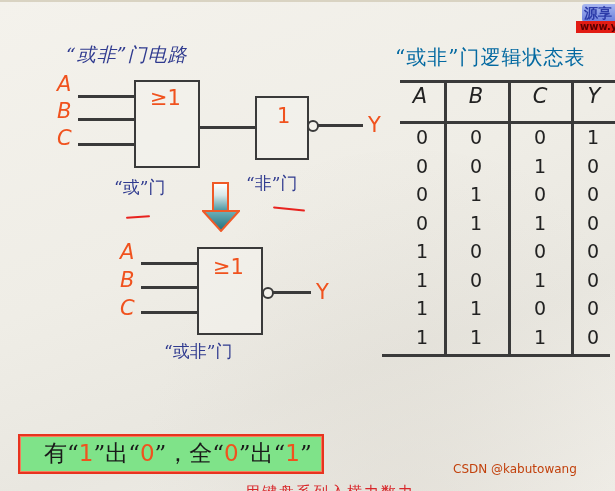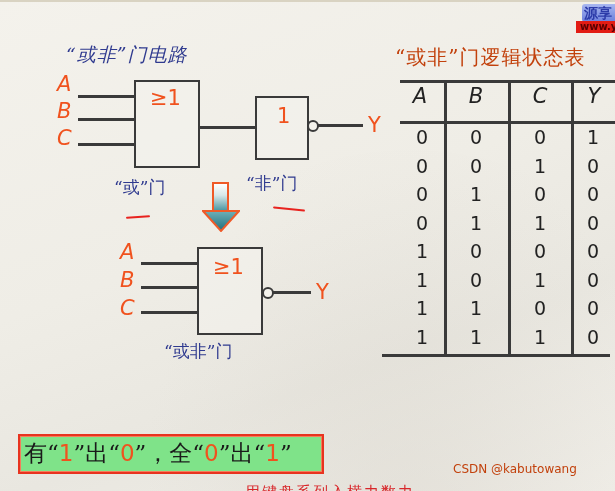--- a/index.html
+++ b/index.html
@@ -9,21 +9,21 @@
     font-family: "DejaVu Serif", serif;
   }
   .topline { position: absolute; left: 0; top: 0; width: 615px; height: 2px; background: #d9d3c2; }
   .fan-shade {
     position: absolute; left: 150px; top: 150px; width: 520px; height: 420px;
     border-radius: 50% 50% 0 0;
     background: radial-gradient(ellipse at 50% 100%, rgba(205,200,190,0.35) 0%, rgba(220,216,208,0.15) 55%, rgba(240,238,232,0) 75%);
   }
   .abs { position: absolute; }
   .title-cn { color: #2f3a8f; font-size: 19px; letter-spacing: 1px; font-style: italic; }
-  .table-title { color: #c2410c; font-size: 20px; letter-spacing: 1px; }
+  .table-title { color: #0369a1; font-size: 20px; letter-spacing: 1px; }
   .var { color: #f0521e; font-family: "DejaVu Sans", sans-serif; font-style: italic; font-size: 21px; }
   .gate { position: absolute; border: 2.5px solid #3a3a3a; background: rgba(244,242,236,0.6); box-sizing: border-box; }
   .gate-sym { position: absolute; color: #f0521e; font-family: "DejaVu Sans", sans-serif; font-size: 21px; }
   .wire { position: absolute; height: 2.5px; background: #3a3a3a; }
   .bubble { position: absolute; width: 8px; height: 8px; border: 2px solid #3a3a3a; border-radius: 50%; background: #f4f2ec; }
   .lbl-cn { color: #2f3a8f; font-size: 17px; }
   .scribble { position: absolute; height: 2px; background: #e8231f; border-radius: 2px; }
 
   
   .arrow-shaft {
@@ -41,21 +41,21 @@
   .tt-vline { position: absolute; top: 0; width: 2.5px; height: 276px; background: #3a3a3a; }
   .tt-head { position: absolute; top: 4px; width: 60px; text-align: center; font-family: "DejaVu Sans", sans-serif; font-style: italic; font-size: 21px; color: #222; }
   .tt-cell { position: absolute; width: 40px; text-align: center; font-family: "DejaVu Sans", sans-serif; font-size: 19px; color: #222; }
 
   
   .summary {
     position: absolute; left: 18px; top: 434px; width: 306px; height: 40px;
     border: 2.5px solid #e8331f; box-sizing: border-box;
     background: #7fe389;
     box-shadow: 0 0 0 1px #f57d5a inset;
-    font-size: 23px; line-height: 34px; padding-left: 4px; color: #1a1a1a;
+    font-size: 23px; line-height: 34px; padding-left: 24px; color: #1a1a1a;
     white-space: nowrap;
   }
   .summary .o { color: #f0521e; font-family: "DejaVu Sans", sans-serif; }
   .watermark { position: absolute; left: 453px; top: 462px; font-family: "DejaVu Sans", sans-serif; font-size: 12px; color: #c2410c; }
   .cut-text { position: absolute; left: 245px; top: 482px; color: #d8262a; font-size: 15px; letter-spacing: 2px; height: 9px; overflow: hidden; line-height: 20px; }
 
   .logo { position: absolute; left: 582px; top: 4px; width: 40px; height: 30px; }
   .logo-top { position: absolute; left: 0; top: 0; width: 40px; height: 18px; background: linear-gradient(180deg, #a9b8f0, #6b7fdc); border-radius: 3px; color: #2b3aa8; font-size: 14px; line-height: 18px; padding-left: 2px; font-weight: bold; }
   .logo-bot { position: absolute; left: -6px; top: 17px; width: 46px; height: 12px; background: #e21c14; color: #5a0000; font-family: "DejaVu Sans", sans-serif; font-size: 10px; font-weight: bold; line-height: 12px; padding-left: 4px; overflow: hidden; }
 </style>

